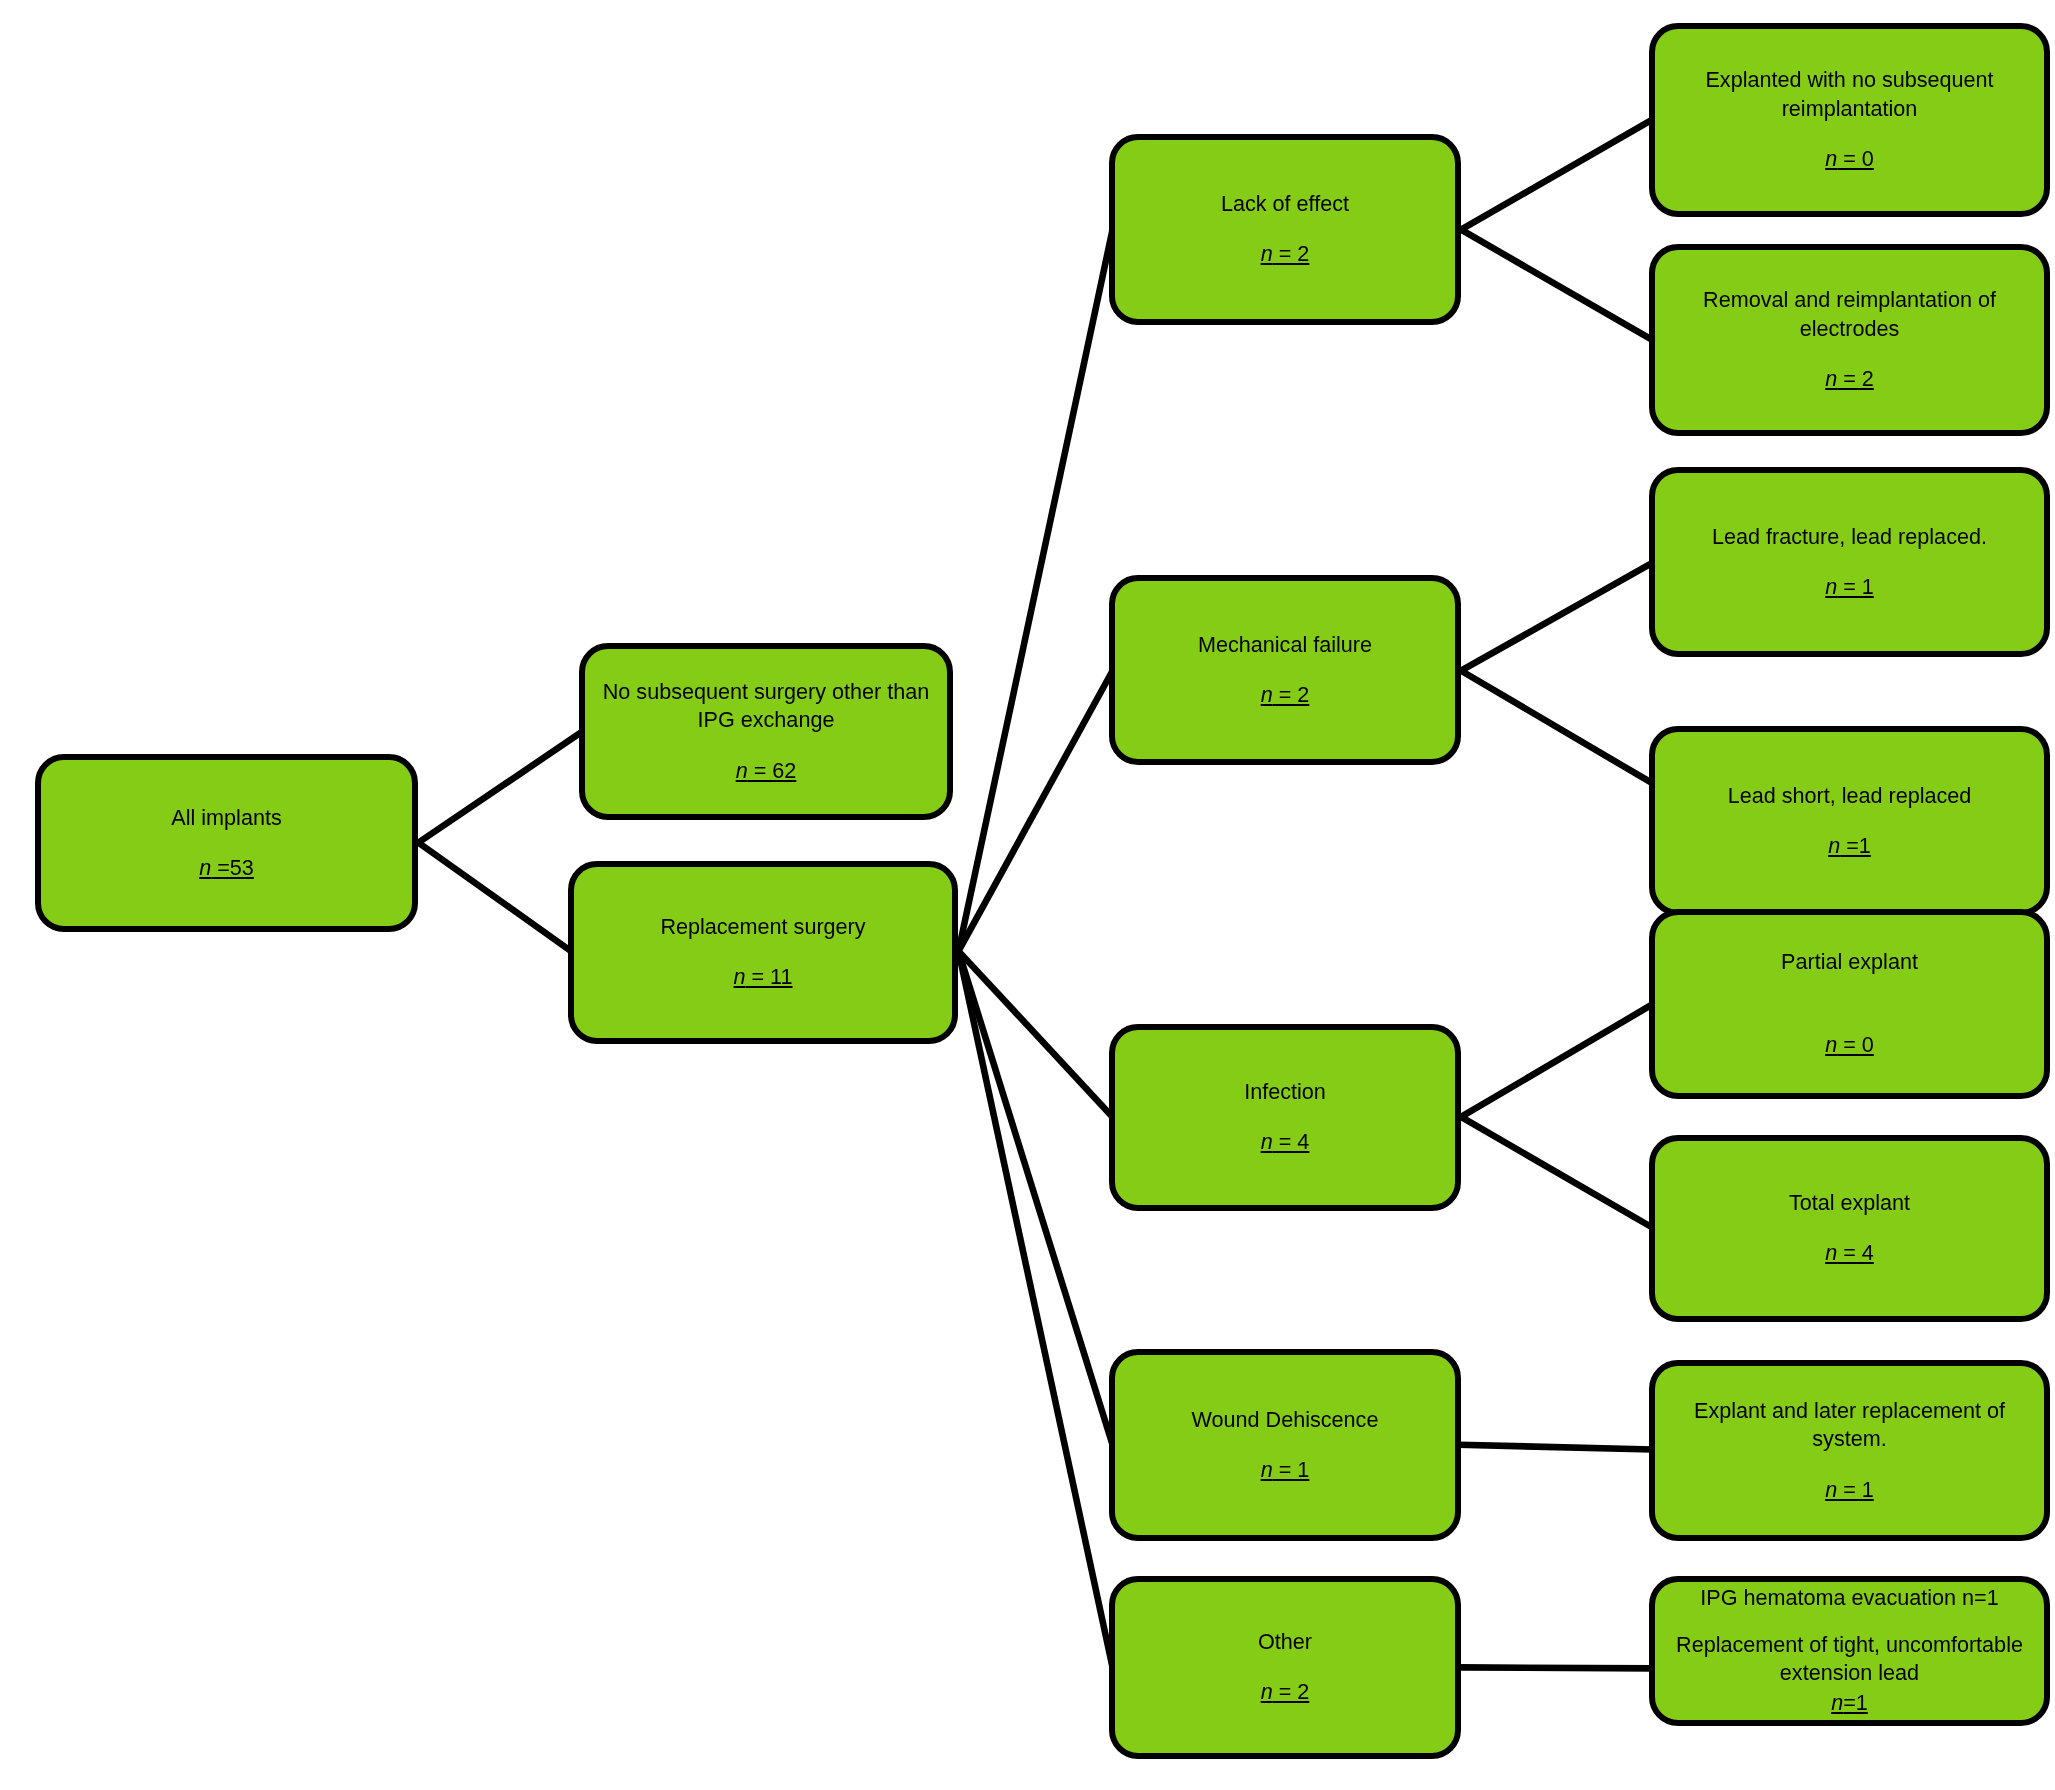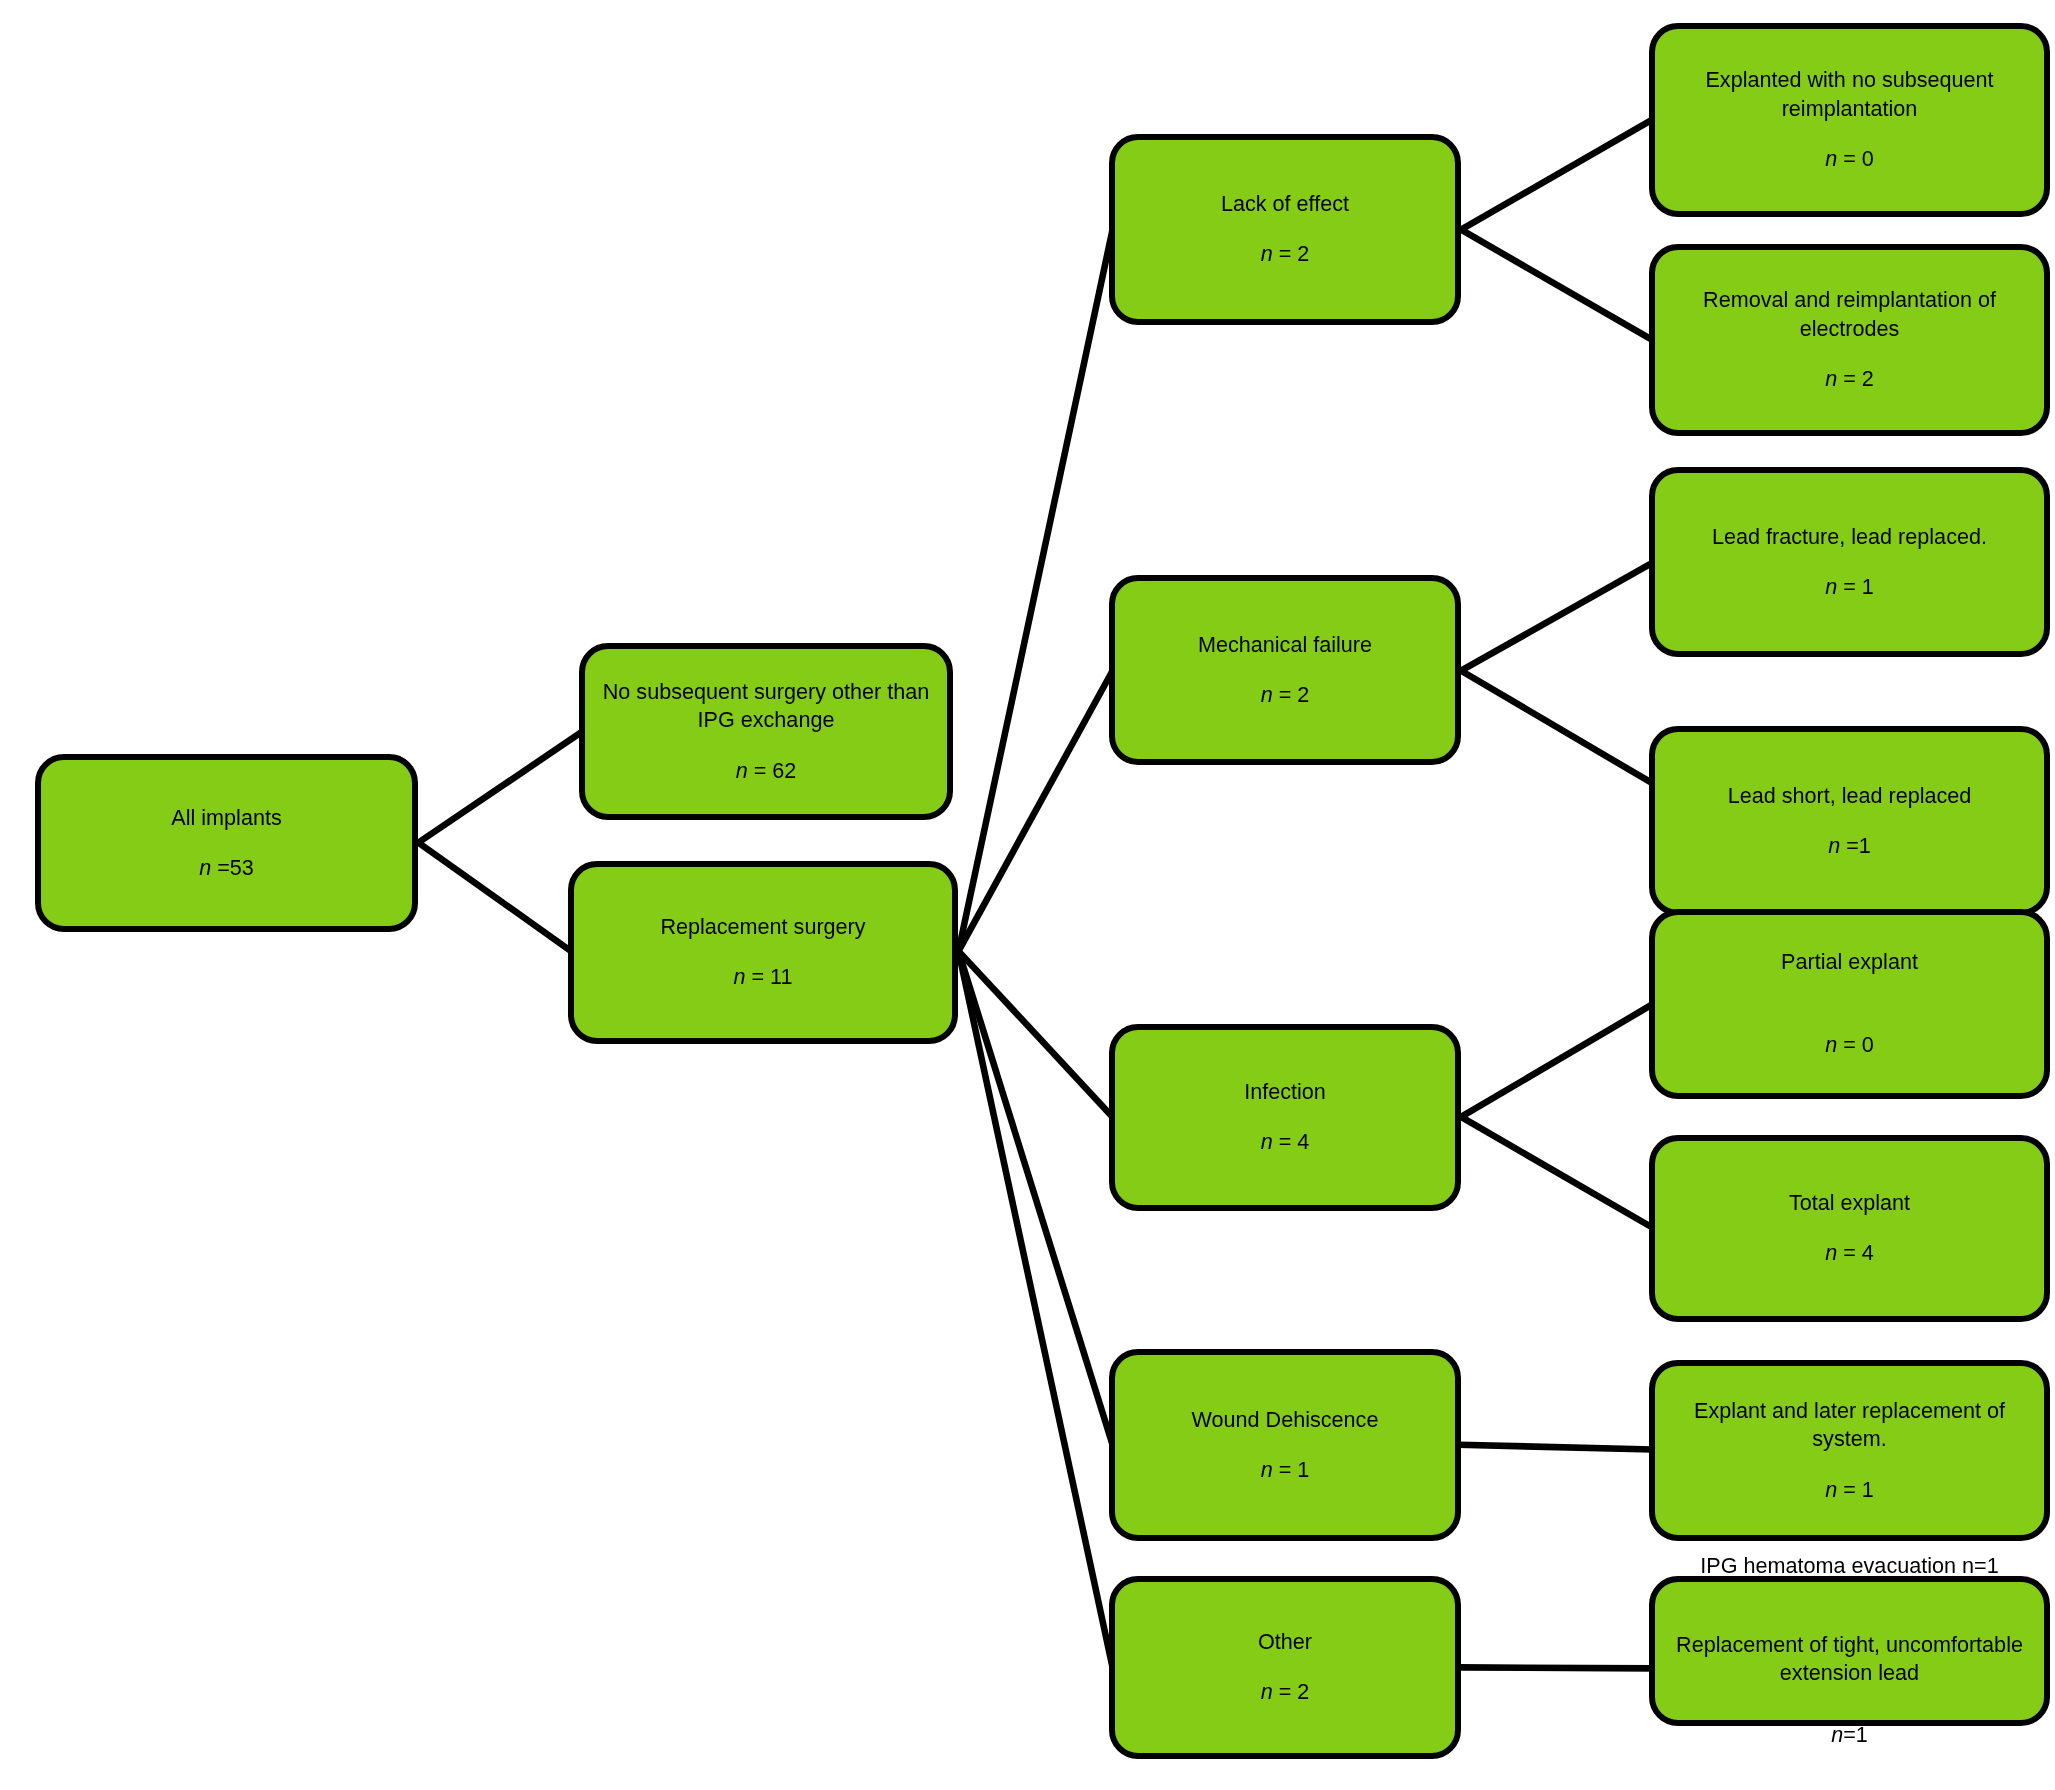--- a/index.html
+++ b/index.html
@@ -26,21 +26,21 @@
     display:flex;
     flex-direction:column;
     align-items:center;
     justify-content:center;
     text-align:center;
     font-size:21.6px;
     line-height:1.32;
     padding:5.6px 14px;
   }
   .box-label{white-space:pre-line;}
-  .box-n{margin-top:21.6px;}
+  .box-n{margin-top:21.6px;text-decoration:underline;}
   .box-n::first-letter{font-style:italic;}
   .box-line1{margin-bottom:18px;}
   .box.compact .box-n{margin-top:1.9px;}
 </style>
 </head>
 <body>
 
 <div class="canvas">
 
   <svg class="connectors" viewBox="0 0 4376 3811" xmlns="http://www.w3.org/2000/svg">
@@ -131,20 +131,20 @@
   <div class="box" style="left:1649px;top:1135px;width:401px;height:187px;">
     <div class="box-label">Total explant</div>
     <div class="box-n">n = 4</div>
   </div>
 
   <div class="box" style="left:1649px;top:1360px;width:401px;height:181px;">
     <div class="box-label">Explant and later replacement of system.</div>
     <div class="box-n">n = 1</div>
   </div>
 
-  <div class="box compact" style="left:1649px;top:1576px;width:401px;height:150px;gap:32px;">
+  <div class="box compact" style="left:1649px;top:1576px;width:401px;height:150px;">
     <div class="box-line1">IPG hematoma evacuation n=1</div>
     <div class="box-label">Replacement of tight, uncomfortable extension lead</div>
     <div class="box-n">n=1</div>
   </div>
 
 </div>
 
 
 </body></html>

